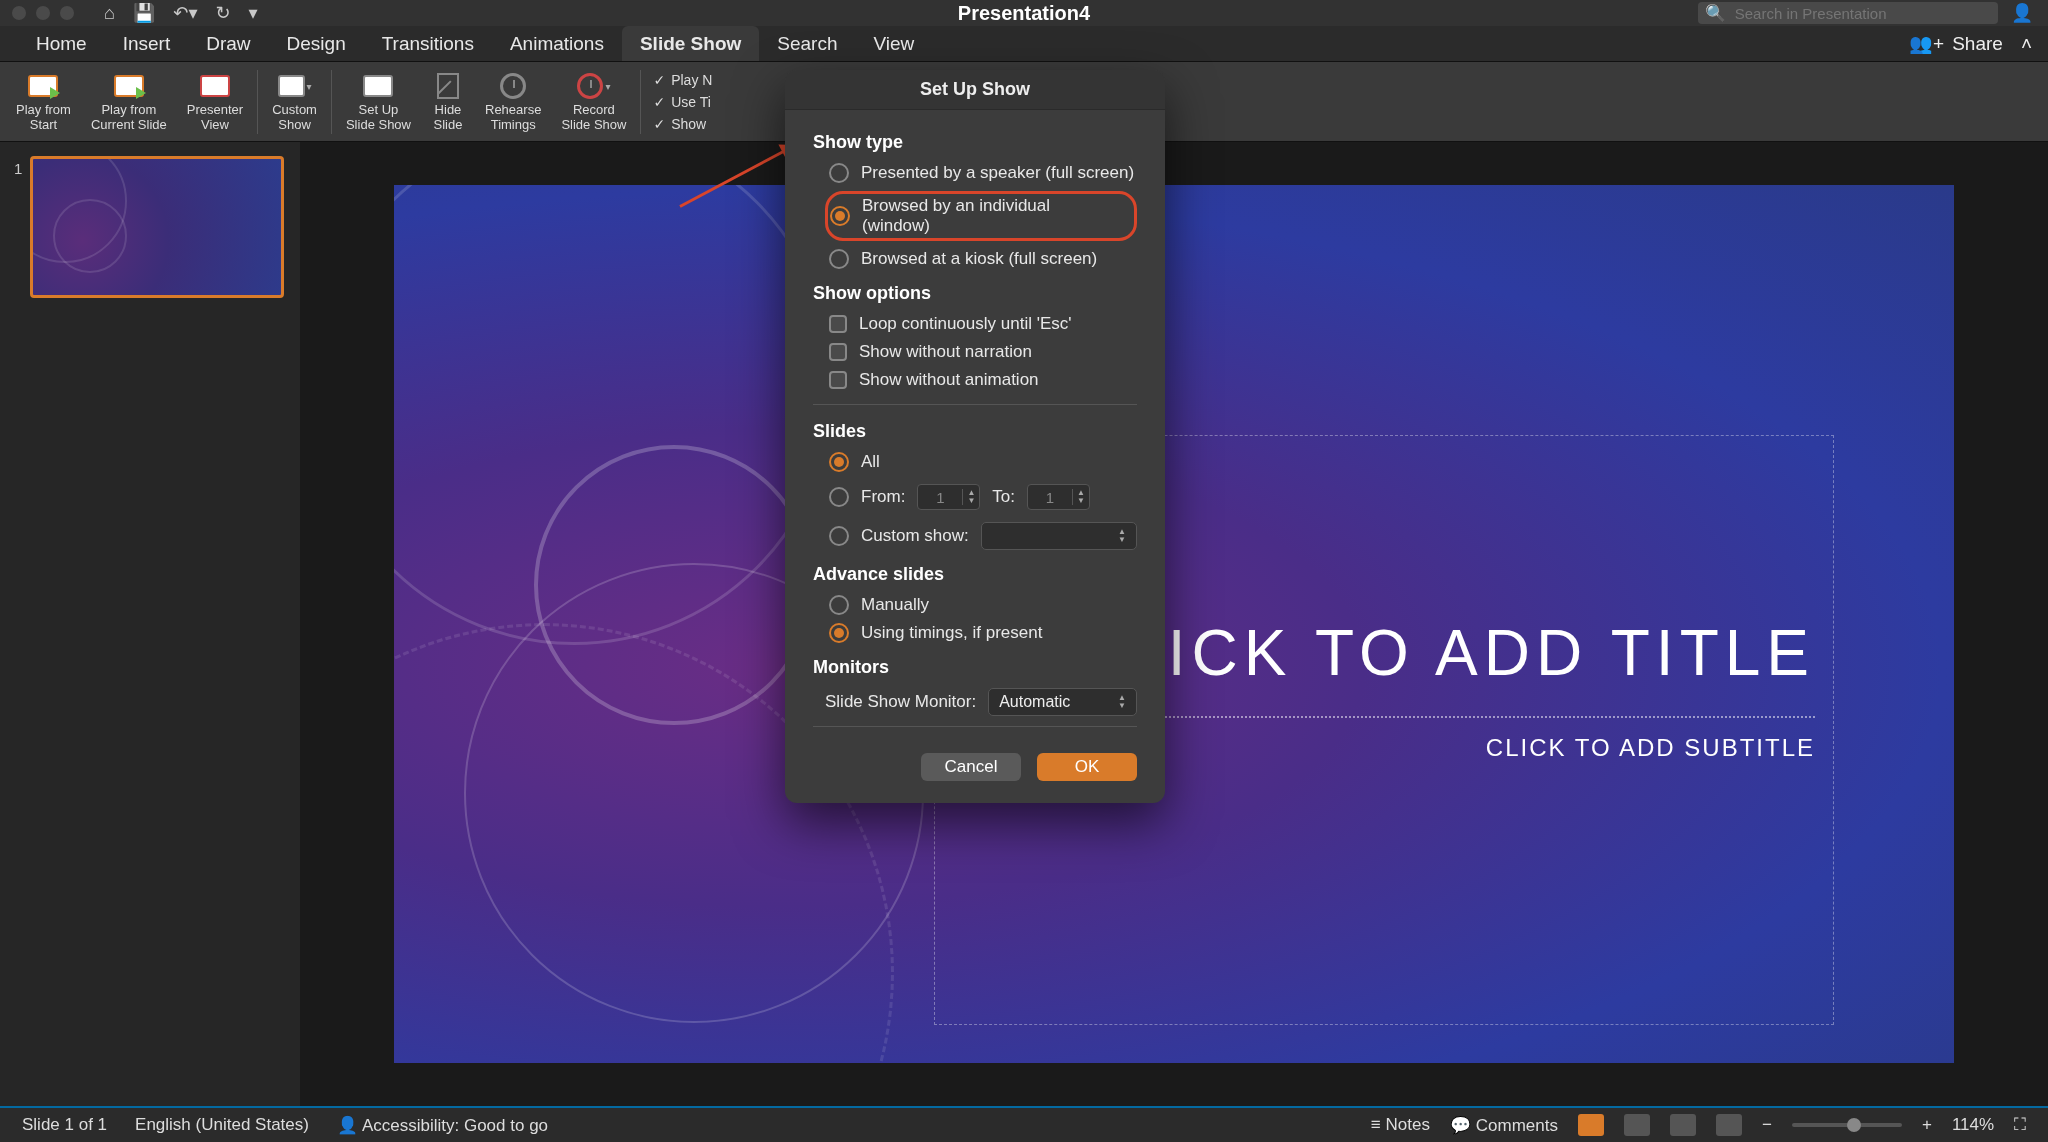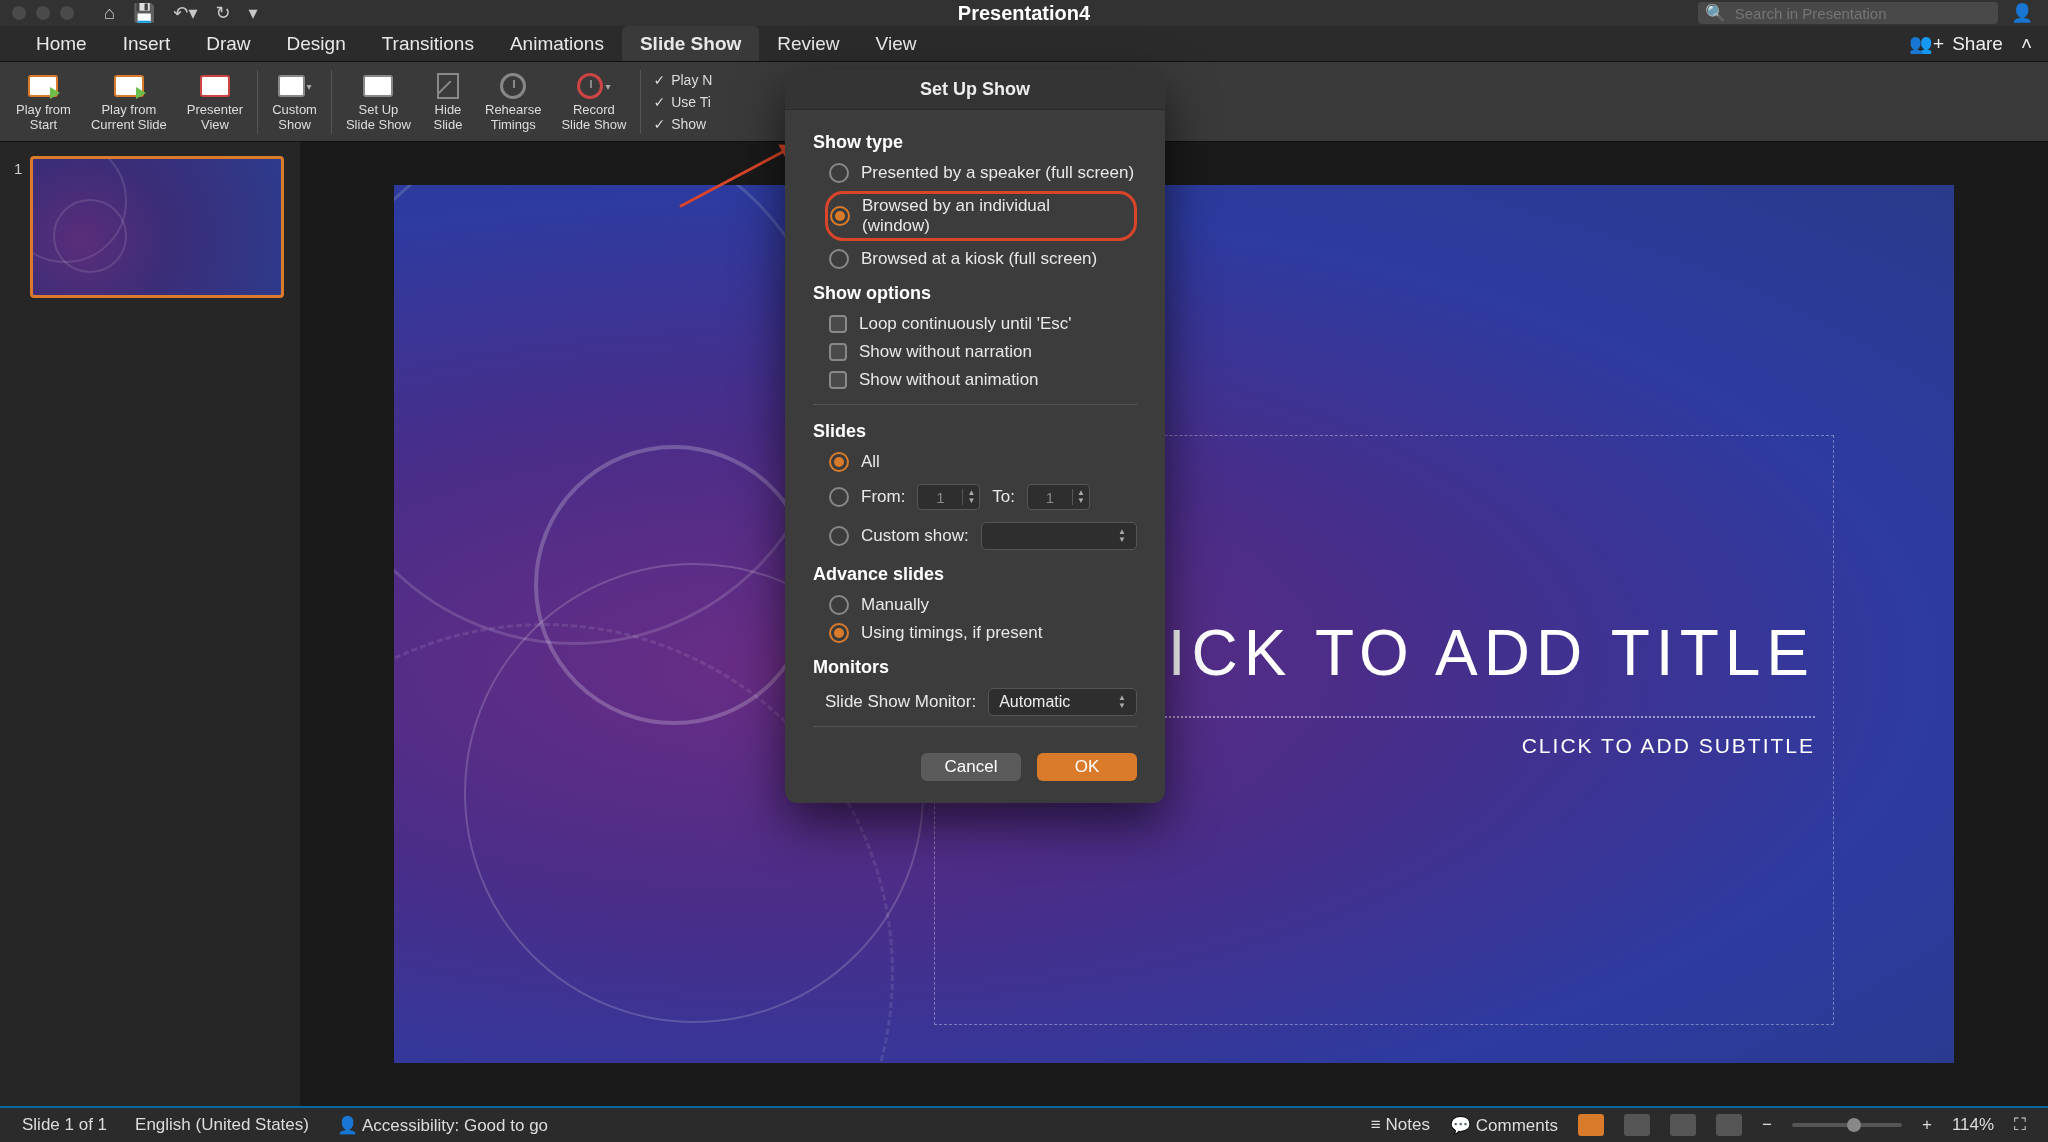--- a/index.html
+++ b/index.html
@@ -52,21 +52,21 @@
 .canvas-area { flex: 1; display: flex; align-items: center; justify-content: center; background: #1a1a1a; position: relative; }
 .slide { width: 1560px; height: 878px; background: radial-gradient(ellipse at 25% 55%, #6a2d85 0%, #4a2d88 35%, #2d3ba0 70%, #2a3a8a 100%); position: relative; overflow: hidden; }
 .slide .ring { position: absolute; border: 3px solid rgba(255,255,255,0.15); border-radius: 50%; }
 .slide .r1 { width: 520px; height: 520px; left: -80px; top: -60px; }
 .slide .r2 { width: 280px; height: 280px; left: 140px; top: 260px; border-width: 4px; border-color: rgba(255,255,255,0.22); }
 .slide .r3 { width: 700px; height: 700px; left: -200px; bottom: -260px; border-style: dashed; border-color: rgba(255,255,255,0.1); }
 .slide .dial { position: absolute; left: 70px; bottom: 40px; width: 460px; height: 460px; border: 2px solid rgba(255,255,255,0.18); border-radius: 50%; }
 
 .title-box { position: absolute; right: 120px; top: 250px; width: 900px; height: 590px; border: 1.5px dashed rgba(255,255,255,0.35); }
 .title-ph { position: absolute; right: 18px; top: 180px; color: #fff; font-size: 64px; letter-spacing: 6px; text-align: right; font-weight: 300; }
-.subtitle-ph { position: absolute; right: 18px; top: 298px; color: #fff; font-size: 21px; letter-spacing: 2px; text-align: right; }
+.subtitle-ph { position: absolute; right: 18px; top: 298px; color: #fff; font-size: 24px; letter-spacing: 2px; text-align: right; }
 .title-hr { position: absolute; right: 18px; left: 18px; top: 280px; border-top: 2px dotted rgba(255,255,255,0.5); }
 
 
 .statusbar { position: absolute; bottom: 0; left: 0; right: 0; height: 36px; background: #2b2b2b; display: flex; align-items: center; padding: 0 22px; font-size: 17px; color: #ddd; border-top: 2px solid #0369a1; gap: 28px; }
 .statusbar .sb-right { margin-left: auto; display: flex; align-items: center; gap: 20px; }
 .view-btn { width: 26px; height: 22px; background: #555; border-radius: 3px; }
 .view-btn.active { background: #d97b2a; }
 .zoom-slider { width: 110px; height: 4px; background: #555; border-radius: 2px; position: relative; }
 .zoom-slider::after { content: ""; position: absolute; left: 50%; top: -5px; width: 14px; height: 14px; background: #888; border-radius: 50%; }
 
@@ -128,21 +128,21 @@
 </div>
 
 <div class="menubar">
   <div class="menu-item">Home</div>
   <div class="menu-item">Insert</div>
   <div class="menu-item">Draw</div>
   <div class="menu-item">Design</div>
   <div class="menu-item">Transitions</div>
   <div class="menu-item">Animations</div>
   <div class="menu-item active">Slide Show</div>
-  <div class="menu-item">Review</div>
+  <div class="menu-item">Search</div>
   <div class="menu-item">View</div>
   <div class="share-area">
     <span>👥+</span>
     <span>Share</span>
     <span style="margin-left:10px">˄</span>
   </div>
 </div>
 
 <div class="ribbon">
   <div class="ribbon-btn">

